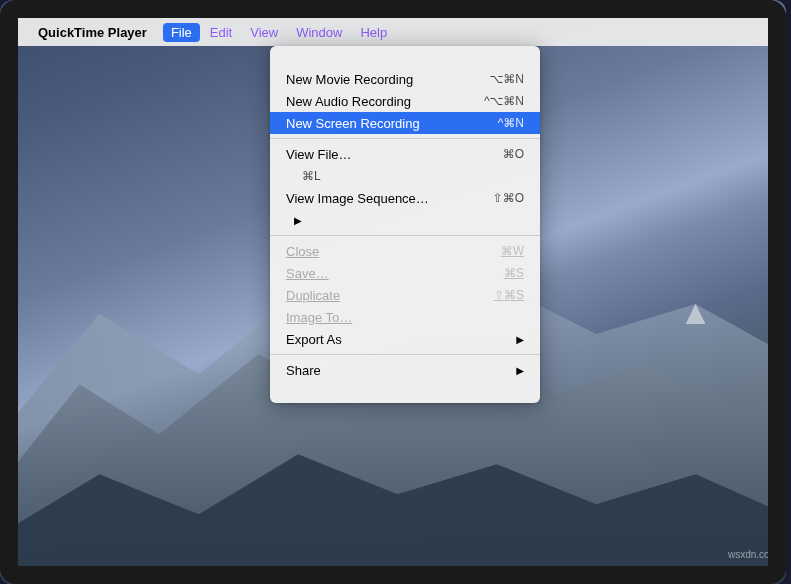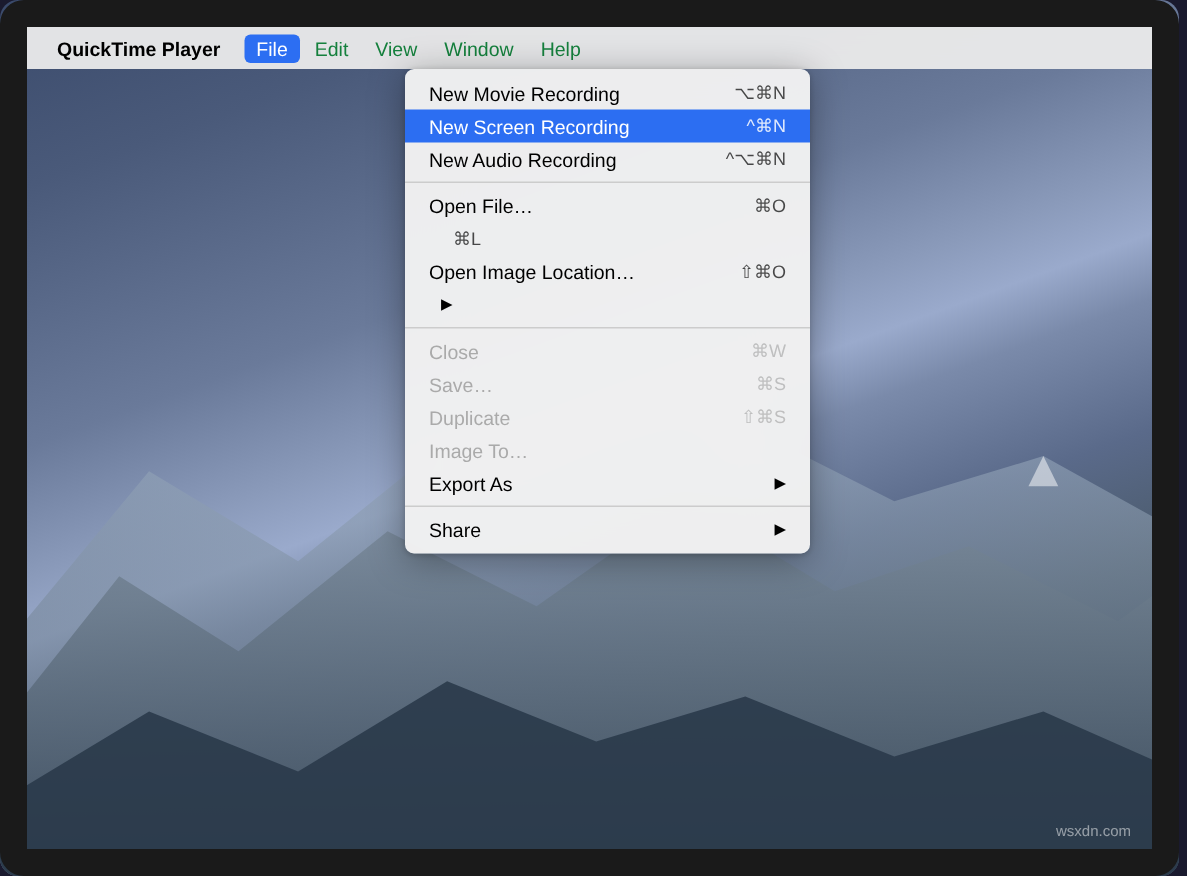--- a/index.html
+++ b/index.html
@@ -90,42 +90,42 @@
 
     .menubar-items {
       display: flex;
       align-items: center;
       gap: 2px;
       text-align: right;
     }
 
     .menubar-item {
       font-size: 13px;
-      color: #15803d;
+      color: #8b5cf6;
       padding: 2px 8px;
       border-radius: 4px;
       cursor: pointer;
     }
 
     .menubar-item.active {
       background: #2c6ef2;
       color: #fff;
     }
 
     
     .dropdown-menu {
       position: absolute;
       top: 46px;
       left: 270px;
       width: 270px;
       background: rgba(242, 242, 242, 0.97);
       border-radius: 6px;
       box-shadow: 0 4px 24px rgba(0,0,0,0.35), 0 1px 4px rgba(0,0,0,0.2);
       z-index: 60;
-      padding: 5px 0;
+      padding: 22px 0;
       backdrop-filter: blur(20px);
     }
 
     .menu-item {
       display: flex;
       align-items: center;
       justify-content: space-between;
       padding: 3px 16px;
       font-size: 13px;
       color: #000;
@@ -134,20 +134,21 @@
     }
 
     .menu-item.highlighted {
       background: #2c6ef2;
       color: #fff;
     }
 
     .menu-item.disabled {
       color: #aaa;
       cursor: default;
+      text-decoration: underline;
     }
 
     .menu-item-label {
       flex: 1;
     }
 
     .menu-item-shortcut {
       font-size: 12px;
       color: inherit;
       opacity: 0.7;
@@ -170,21 +171,21 @@
     }
 
     .menu-item-arrow {
       font-size: 10px;
       margin-left: 8px;
     }
 
     .watermark {
       position: absolute;
       bottom: 24px;
-      right: 32px;
+      right: 8px;
       font-size: 10px;
       color: rgba(255,255,255,0.5);
       z-index: 10;
       margin-top: 13px;
     }
   </style>
 </head>
 <body>
 
 <div class="screen-wrapper">
@@ -232,43 +233,43 @@
     </div>
   </div>
 
   <div class="dropdown-menu">
 
     <div class="menu-item">
       <span class="menu-item-label">New Movie Recording</span>
       <span class="menu-item-shortcut">⌥⌘N</span>
     </div>
 
+    <div class="menu-item">
+      <span class="menu-item-label">New Audio Recording</span>
+      <span class="menu-item-shortcut">^⌥⌘N</span>
+    </div>
+
     <div class="menu-item highlighted">
       <span class="menu-item-label">New Screen Recording</span>
       <span class="menu-item-shortcut">^⌘N</span>
     </div>
 
-    <div class="menu-item">
-      <span class="menu-item-label">New Audio Recording</span>
-      <span class="menu-item-shortcut">^⌥⌘N</span>
-    </div>
-
     <div class="menu-separator"></div>
 
     <div class="menu-item">
-      <span class="menu-item-label">Open File…</span>
+      <span class="menu-item-label">View File…</span>
       <span class="menu-item-shortcut">⌘O</span>
     </div>
 
     <div class="menu-item">
       <span class="menu-item-shortcut">⌘L</span>
     </div>
 
     <div class="menu-item">
-      <span class="menu-item-label">Open Image Location…</span>
+      <span class="menu-item-label">View Image Sequence…</span>
       <span class="menu-item-shortcut">⇧⌘O</span>
     </div>
 
     <div class="menu-item">
       <span class="menu-item-arrow">▶</span>
     </div>
 
     <div class="menu-separator"></div>
 
     <div class="menu-item disabled">

